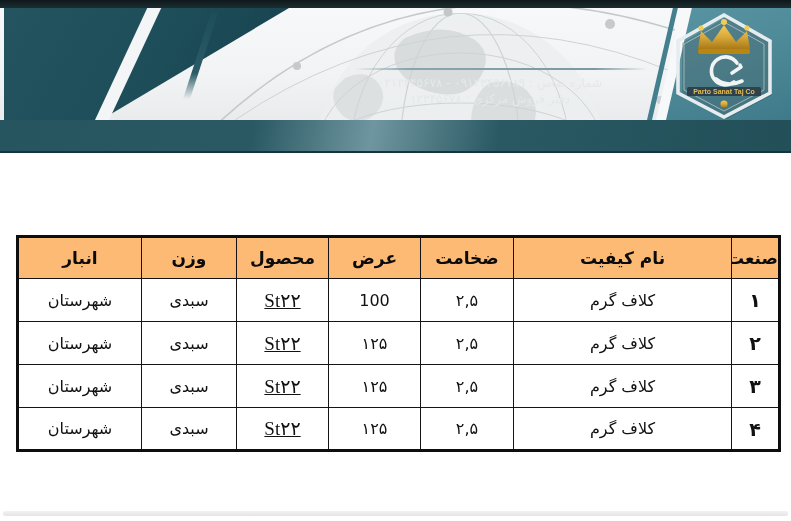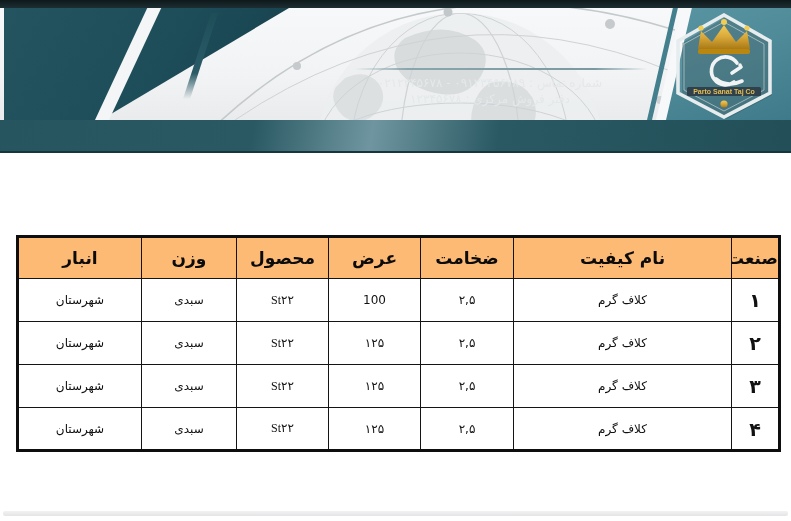--- a/index.html
+++ b/index.html
@@ -46,23 +46,23 @@
   .teal-band { position:absolute; left:0; top:120px; width:791px; height:33px;
     background:linear-gradient(100deg,#26555f 0%,#2a5963 32%,#6f96a0 47%,#2a5963 63%,#224f58 100%);
     border-bottom:2px solid #16353d; }
 
   
   .tbl { position:absolute; left:16px; top:235px; width:762px; direction:rtl;
     border-collapse:collapse; table-layout:fixed; border:3px solid #0e0e0e; }
   .tbl th, .tbl td { border:1.6px solid #141414; text-align:center; vertical-align:middle;
     overflow:hidden; white-space:nowrap; }
   .tbl th { background:#fdba74; color:#0b0b0b; font-weight:bold; font-size:17px; height:42px; }
-  .tbl td { background:#ffffff; color:#111; font-size:12px; height:43px; }
+  .tbl td { background:#ffffff; color:#111; font-size:16px; height:43px; }
   .tbl td.row-num { font-weight:bold; font-size:19px; }
-  .tbl td.quality { font-family:"Liberation Serif","DejaVu Sans",serif; font-size:12px; }
+  .tbl td.quality { font-family:"Liberation Serif","DejaVu Sans",serif; font-size:19px;text-decoration:underline; }
   col.c-radif { width:48px; } col.c-name { width:218px; } col.c-thick { width:93px; }
   col.c-width { width:92px; } col.c-qual { width:92px; } col.c-weight { width:95px; }
   col.c-anbar { width:124px; }
 
   
   .footer-bar { position:absolute; left:3px; top:511px; width:785px; height:5px;
     border-radius:2px; background:linear-gradient(180deg,#f2f2f3,#e5e5e7); }
 </style>
 </head>
 <body>

